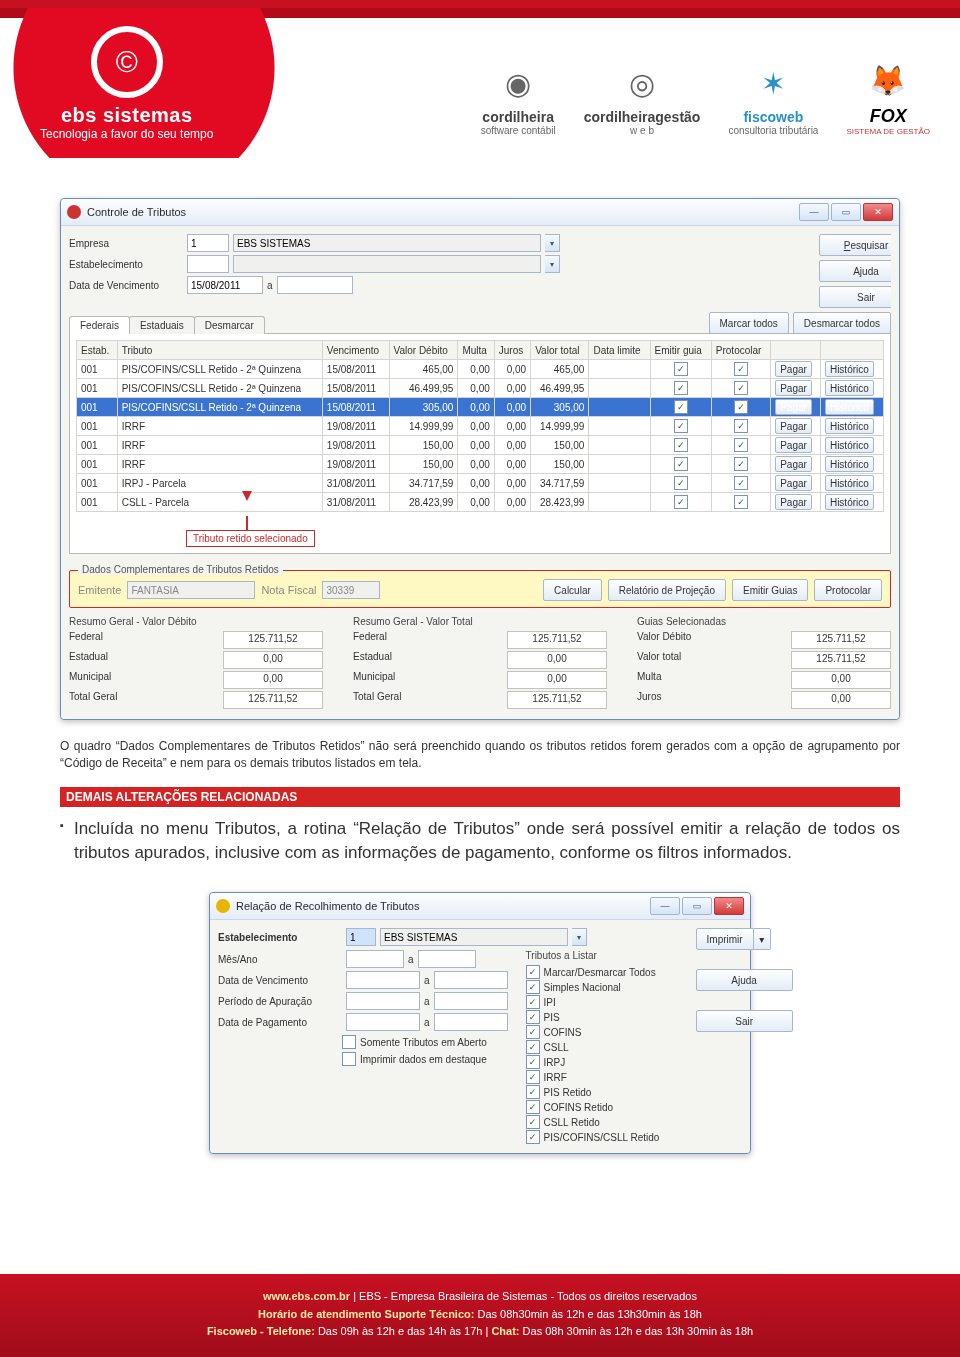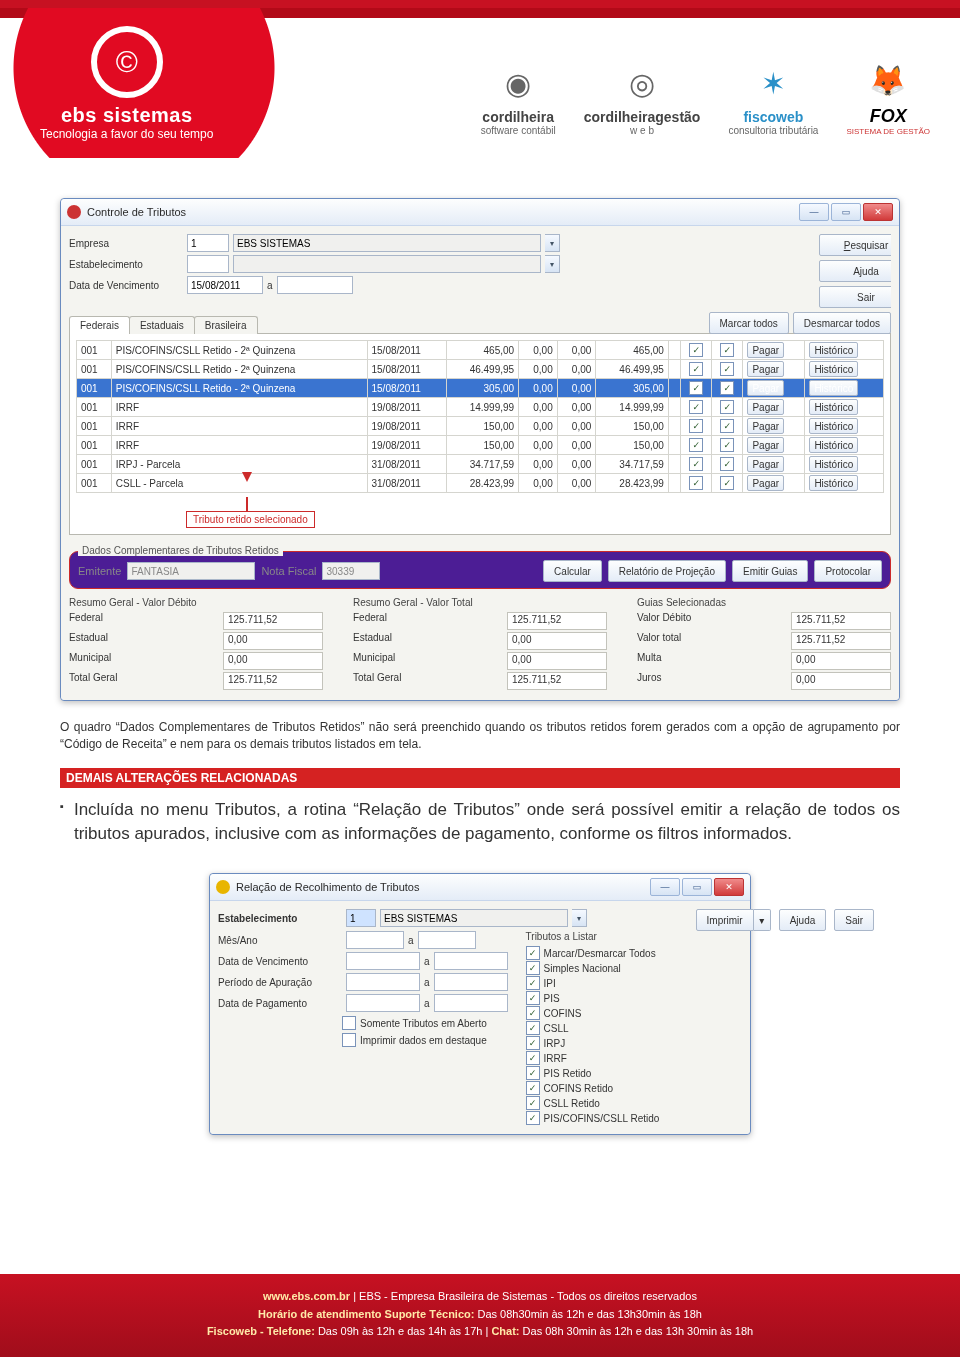--- a/index.html
+++ b/index.html
@@ -38,44 +38,44 @@
   .tab-body{border:1px solid #b8b8b0;background:#fff;padding:6px;margin-top:-1px}
   table.grid{border-collapse:collapse;width:100%;font-size:10px}
   table.grid th,table.grid td{border:1px solid #d5d5cf;padding:1px 4px;text-align:left;white-space:nowrap;height:16px}
   table.grid th{background:#f4f4f0;font-weight:normal}
   .num{text-align:right!important}
   .ctr{text-align:center!important}
   .sel td{background:#3a74d0!important;color:#fff}
   .chk{width:12px;height:12px;border:1px solid #7a93b9;background:#fff;display:inline-flex;align-items:center;justify-content:center;font-size:9px;color:#2a5a2a}
   .annot-box{border:1px solid #cc2a2a;color:#cc2a2a;padding:2px 6px;font-size:10px;display:inline-block;background:#fff}
   .annot-arrow{width:0;height:0;border-left:5px solid transparent;border-right:5px solid transparent;border-top:10px solid #cc2a2a;margin:0 auto}
-  .group{border:1px solid #c9c9c0;border-radius:9px;padding:8px 8px 6px;margin-top:6px;position:relative;background:#4c1d95}
+  .group{border:1px solid #c9c9c0;border-radius:2px;padding:8px 8px 6px;margin-top:6px;position:relative;background:#fef9c3}
   .group.red{border:1px solid #cc2a2a}
   .group .lg{position:absolute;top:-7px;left:8px;background:#f4f4f0;padding:0 4px;font-size:10px;color:#555}
   .summary{display:flex;gap:30px;margin-top:8px;font-size:10px}
   .summary .col{flex:1}
   .summary .col .h{font-size:10px;color:#444;margin-bottom:4px}
   .summary .row{display:flex;justify-content:space-between;margin-bottom:2px}
   .summary .row span:first-child{width:70px}
-  .summary .val{border:1px solid #c3c3bb;background:#fff;width:90px;text-align:left;padding:1px 4px;height:14px}
+  .summary .val{border:1px solid #c3c3bb;background:#fff;width:90px;text-align:center;padding:1px 4px;height:14px}
   .para{font-size:12px;color:#333;line-height:1.45;text-align:justify;margin:14px 0}
   .section-bar{background:#d52222;color:#fff;font-weight:bold;font-size:12px;padding:3px 6px;margin:14px 0 10px}
   ul.bul{list-style:none;padding:0;margin:0}
   ul.bul li{display:flex;gap:10px;font-size:17px;line-height:1.45;text-align:justify}
   ul.bul li::before{content:"▪";color:#333;font-size:11px;margin-top:1px}
   
   .win2 .body{background:#f4f4f0}
   .win2 .ic{background:#e8b500}
   .filters{display:flex;gap:18px}
   .filters .left{flex:1}
   .filters .right{width:160px}
   .tri-list{border:0;font-size:10px;color:#333}
   .tri-list .h{font-size:10px;color:#444;margin-bottom:4px}
   .tri-list label{display:flex;align-items:center;gap:4px;margin-bottom:1px}
-  .w2-btns{display:flex;flex-direction:row;gap:8px;width:78px}
+  .w2-btns{display:flex;flex-direction:column;gap:19px;width:78px}
   .w2-btns .row1{display:flex}
   .w2-btns .btn{width:100%;justify-content:center}
   .w2-btns .drop{width:16px;border-left:0}
   
   .footer{position:absolute;bottom:0;left:0;right:0;background:linear-gradient(#c71122,#a00d1b);color:#fff;text-align:center;font-size:11px;padding:14px 10px 16px;line-height:1.6}
   .footer b{color:#ffe9a8}
 </style>
 </head>
 <body>
 
@@ -135,28 +135,42 @@
               <input class="txt" style="width: 68px;" value="15/08/2011">
               <span>a</span>
               <input class="txt" style="width: 68px;">
             </div>
           </div>
         </div>
         <div style="display:flex;align-items:flex-end;margin-top:4px">
           <div class="tabs" style="flex:1">
             <div class="tab active">Federais</div>
             <div class="tab">Estaduais</div>
-            <div class="tab">Brasileira</div>
+            <div class="tab">Desmarcar</div>
           </div>
           <div class="btn" style="margin-right:4px">Marcar todos</div>
           <div class="btn">Desmarcar todos</div>
         </div>
         <div class="tab-body">
           <table class="grid" id="grid1">
               <tbody>
+                <tr>
+                  <th>Estab.</th>
+                  <th>Tributo</th>
+                  <th>Vencimento</th>
+                  <th>Valor Débito</th>
+                  <th>Multa</th>
+                  <th>Juros</th>
+                  <th>Valor total</th>
+                  <th>Data limite</th>
+                  <th>Emitir guia</th>
+                  <th>Protocolar</th>
+                  <th></th>
+                  <th></th>
+                </tr>
                 <tr>
                   <td>001</td>
                   <td>PIS/COFINS/CSLL Retido - 2ª Quinzena</td>
                   <td>15/08/2011</td>
                   <td class="num">465,00</td>
                   <td class="num">0,00</td>
                   <td class="num">0,00</td>
                   <td class="num">465,00</td>
                   <td></td>
                   <td class="ctr"><span class="chk">✓</span></td>

